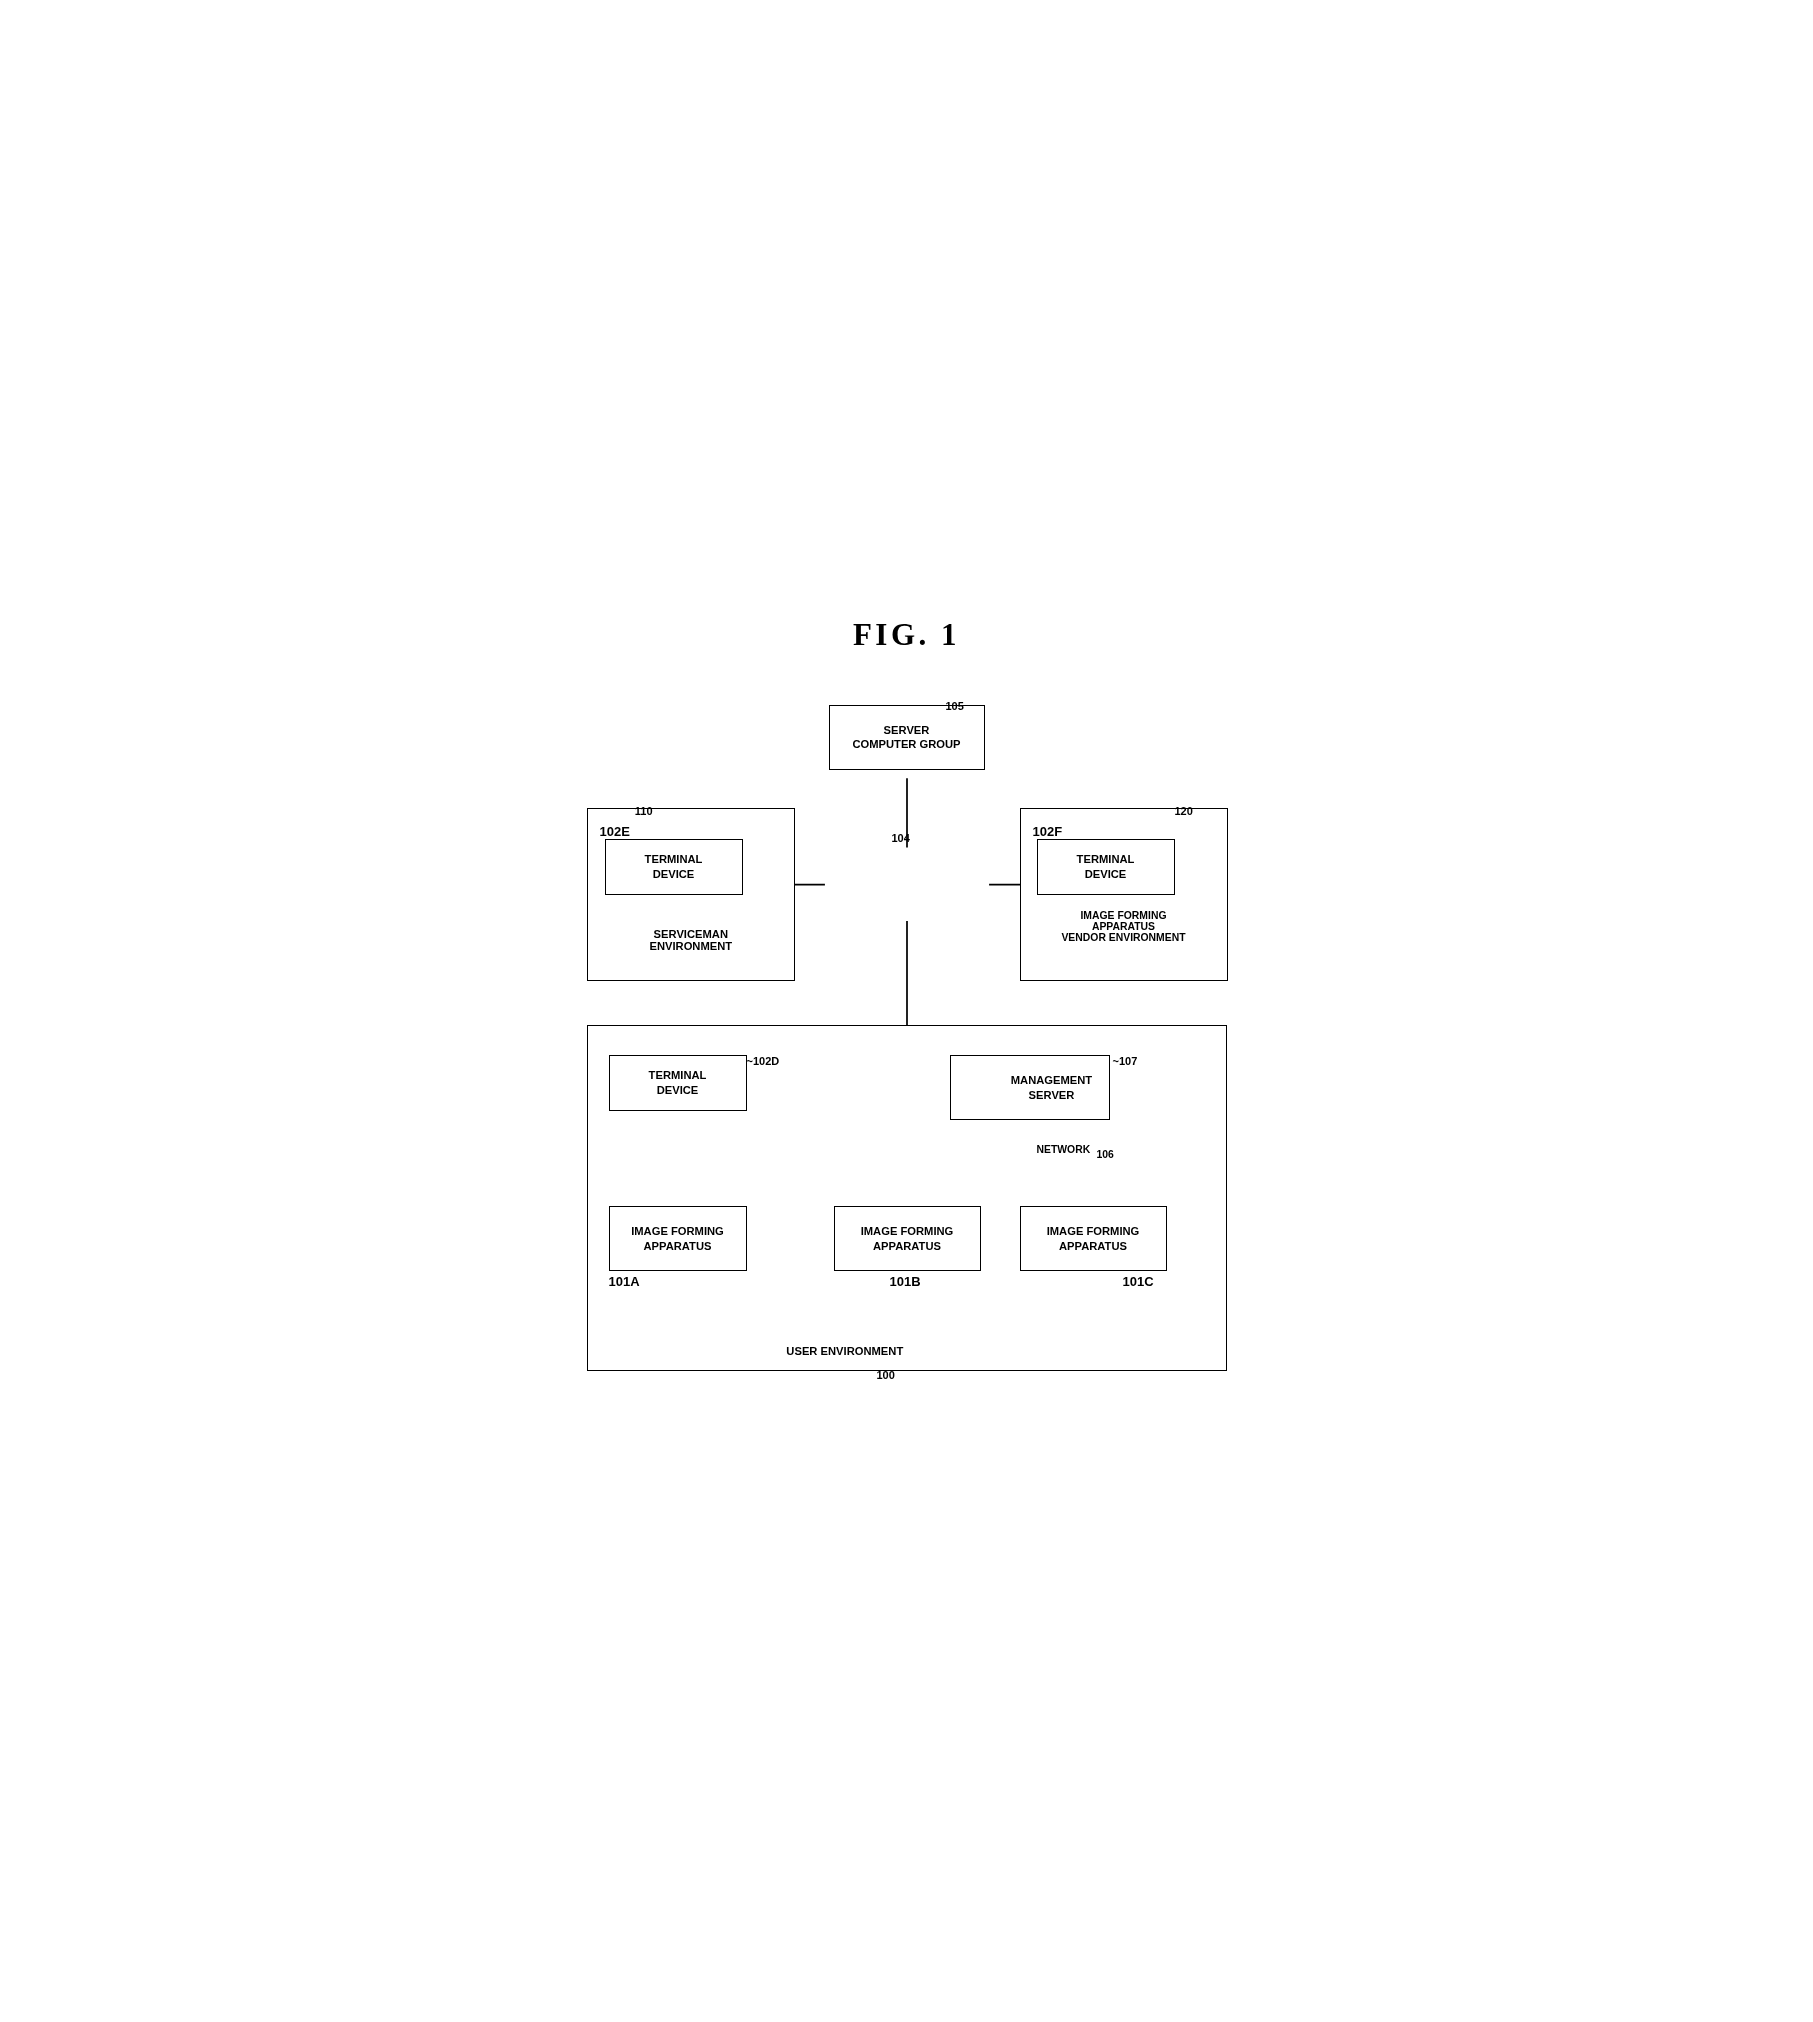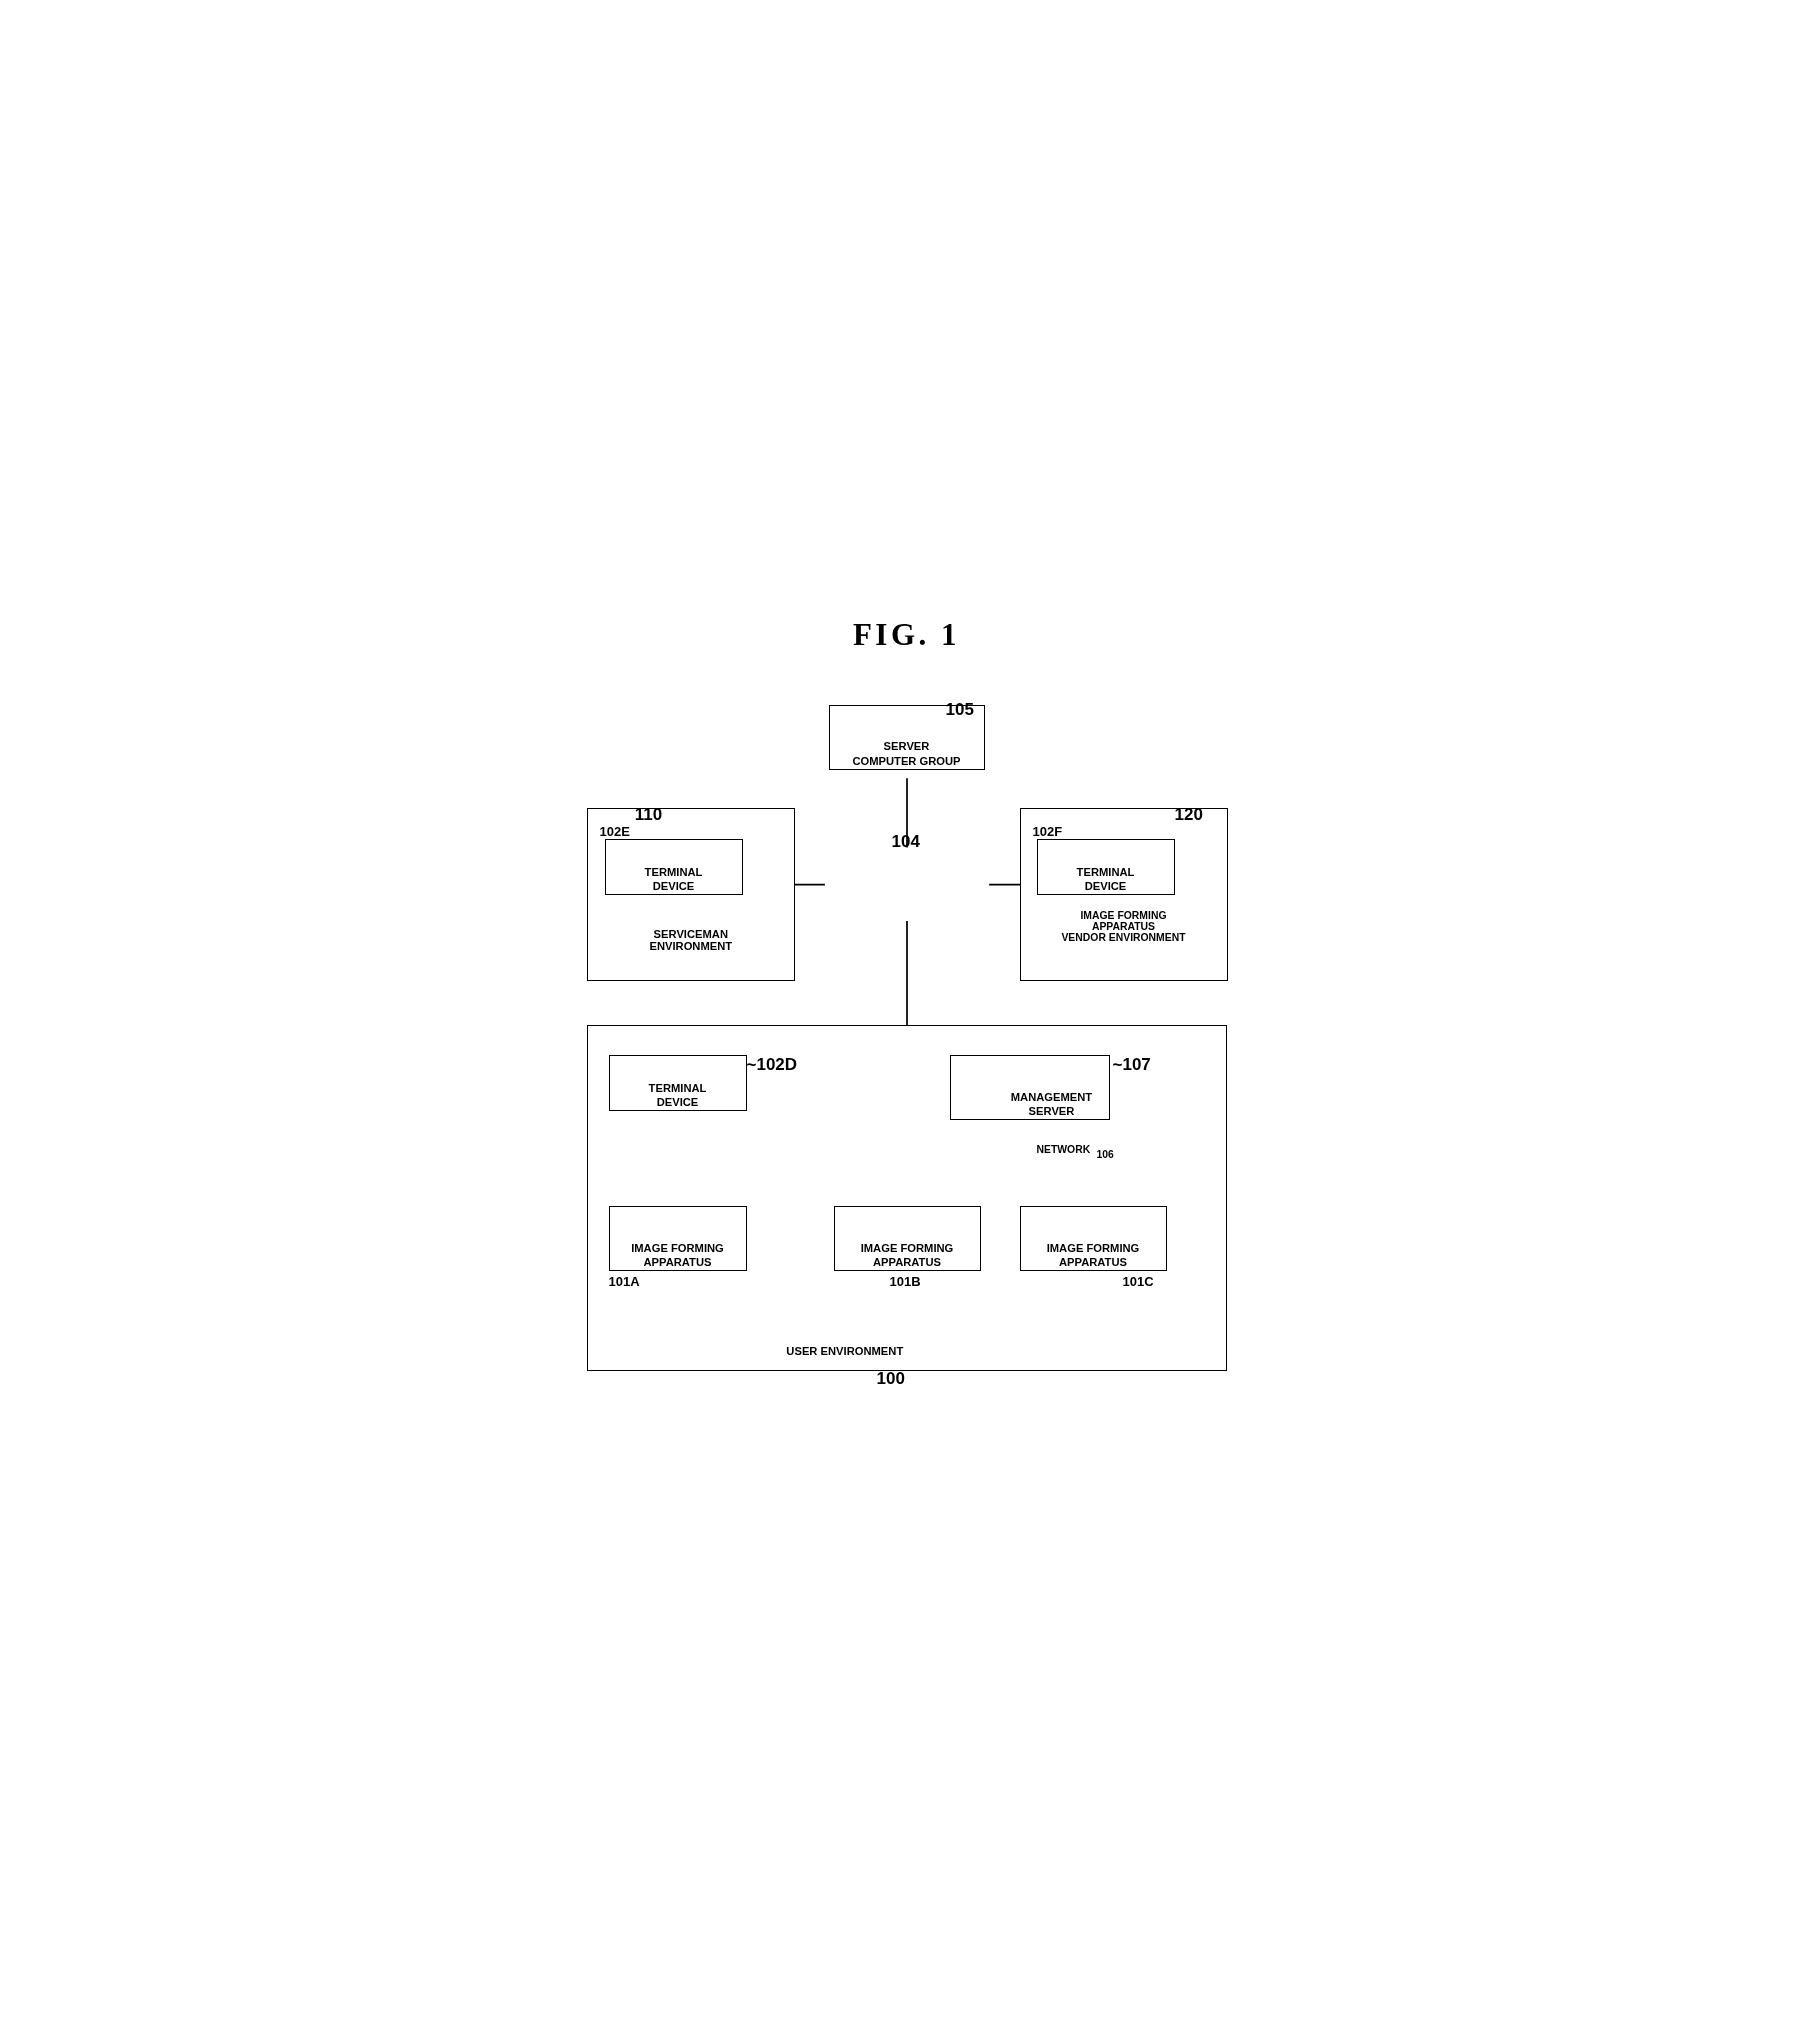--- a/index.html
+++ b/index.html
@@ -31,31 +31,31 @@
     }
 
     
     .box {
       position: absolute;
       border: 1.7px solid #000;
       background: #fff;
       display: flex;
       flex-direction: column;
       align-items: center;
-      justify-content: flex-end;
+      justify-content: center;
       text-align: center;
     }
     .box-label {
       font-size: 11.2px;
       font-weight: bold;
       line-height: 1.3;
       text-align: center;
     }
     .ref-label {
-      font-size: 17px;
+      font-size: 11px;
       font-weight: bold;
       position: absolute;
     }
 
     
     .cloud-container {
       position: absolute;
     }
 
     

